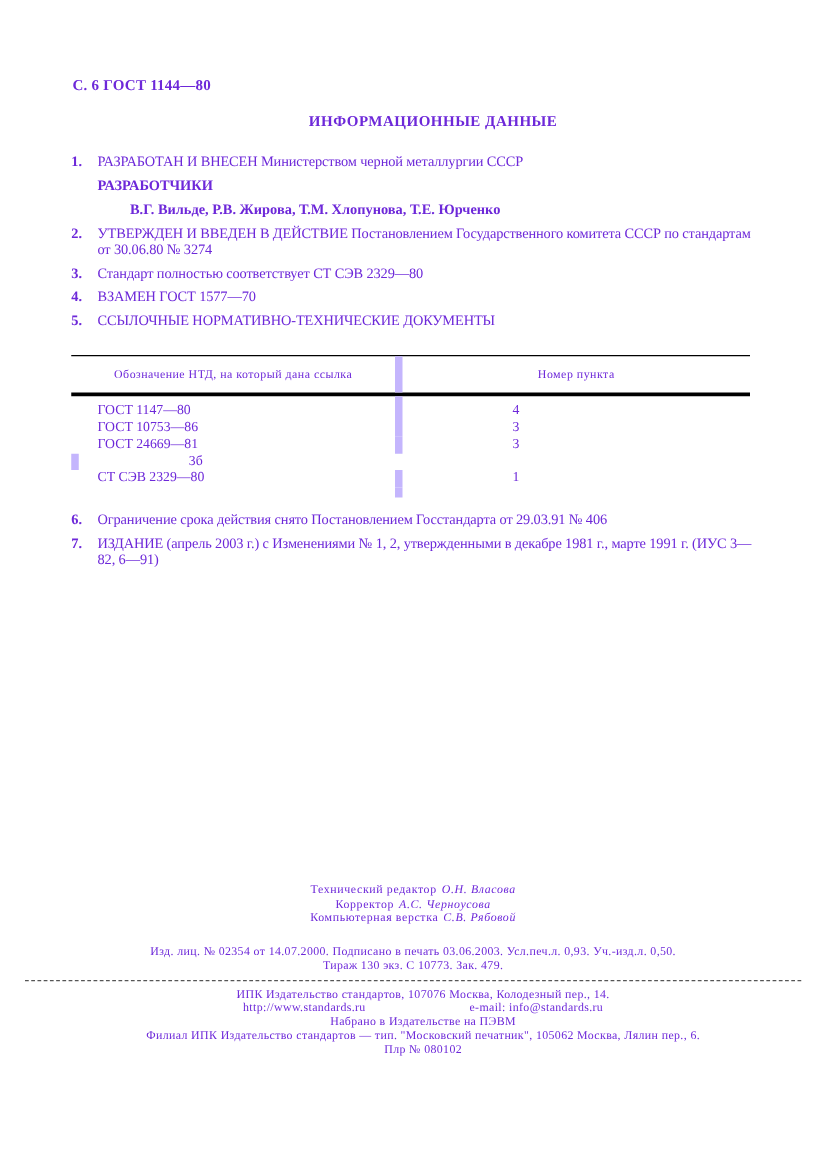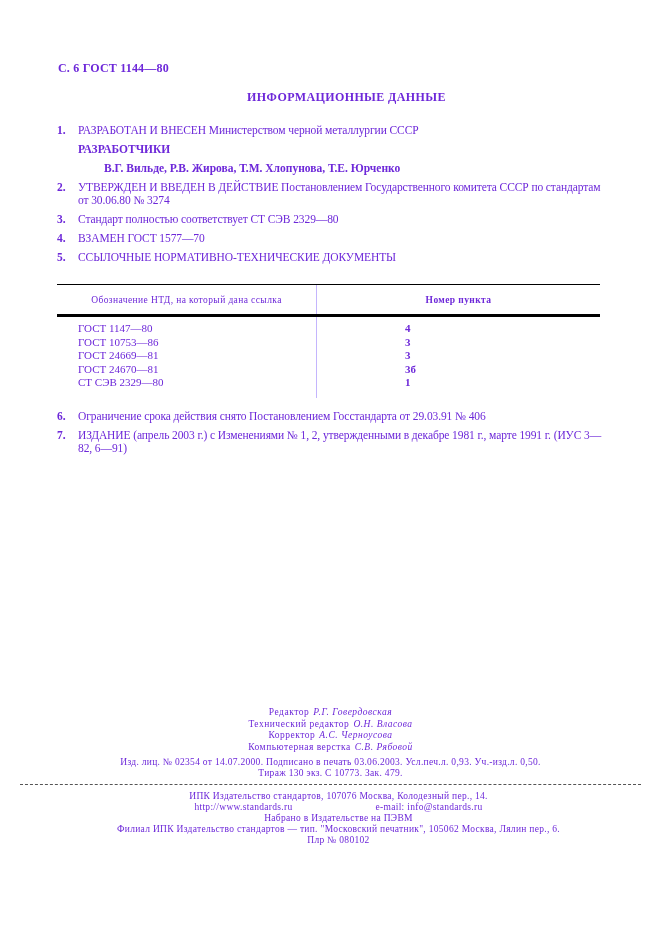--- a/index.html
+++ b/index.html
@@ -31,21 +31,21 @@
 
   .ntd-table { width:543px; margin-top:20px; margin-bottom:12px; }
   .thead {
     display:grid; grid-template-columns:259px 1fr;
     border-top:1px solid #000; border-bottom:3px solid #000;
   }
   .th {
     font-size:9.5px; letter-spacing:0.4px; text-align:center;
     padding:10px 6px 9px 6px;
   }
-  .th.c2, .td.c2, .spacer .c2 { border-left:1px solid #c4b5fd;font-weight:bold; }
+  .th.c2, .td.c2, .spacer .c2 { border-left:6px solid #c4b5fd; }
   .tbody { padding:0; }
   .tr { display:grid; grid-template-columns:259px 1fr; }
   .tr:first-child .td { padding-top:5px; }
   .td { font-size:11px; line-height:13.5px; }
   .td.c1 { padding-left:21px; }
   .td.c2 { padding-left:88px; }
   .spacer { display:grid; grid-template-columns:259px 1fr; height:8px; }
 
   .credits {
     position:absolute; top:707px; left:0; width:100%;
@@ -122,21 +122,20 @@
         </div>
         <div class="tr">
           <div class="td c1">ГОСТ 10753—86</div>
           <div class="td c2">3</div>
         </div>
         <div class="tr">
           <div class="td c1">ГОСТ 24669—81</div>
           <div class="td c2">3</div>
         </div>
         <div class="tr">
-          <div class="td c1">ГОСТ 24670—81</div>
           <div class="td c2">3б</div>
         </div>
         <div class="tr">
           <div class="td c1">СТ СЭВ 2329—80</div>
           <div class="td c2">1</div>
         </div>
         <div class="spacer">
           <div class="c1"></div>
             <div class="c2"></div>
         </div>
@@ -149,23 +148,20 @@
     </div>
 
     <div class="item">
       <span class="num">7.</span>
       <span class="txt">ИЗДАНИЕ (апрель 2003 г.) с Изменениями № 1, 2, утвержденными в декабре 1981 г., марте 1991 г. (ИУС 3—82, 6—91)</span>
     </div>
 
   </div>
 
   <div class="credits">
-    <div class="line">
-      <span class="role">Редактор</span><span class="name">Р.Г. Говердовская</span>
-    </div>
     <div class="line">
       <span class="role">Технический редактор</span><span class="name">О.Н. Власова</span>
     </div>
     <div class="line">
       <span class="role">Корректор</span><span class="name">А.С. Черноусова</span>
     </div>
     <div class="line">
       <span class="role">Компьютерная верстка</span><span class="name">С.В. Рябовой</span>
     </div>
   </div>

